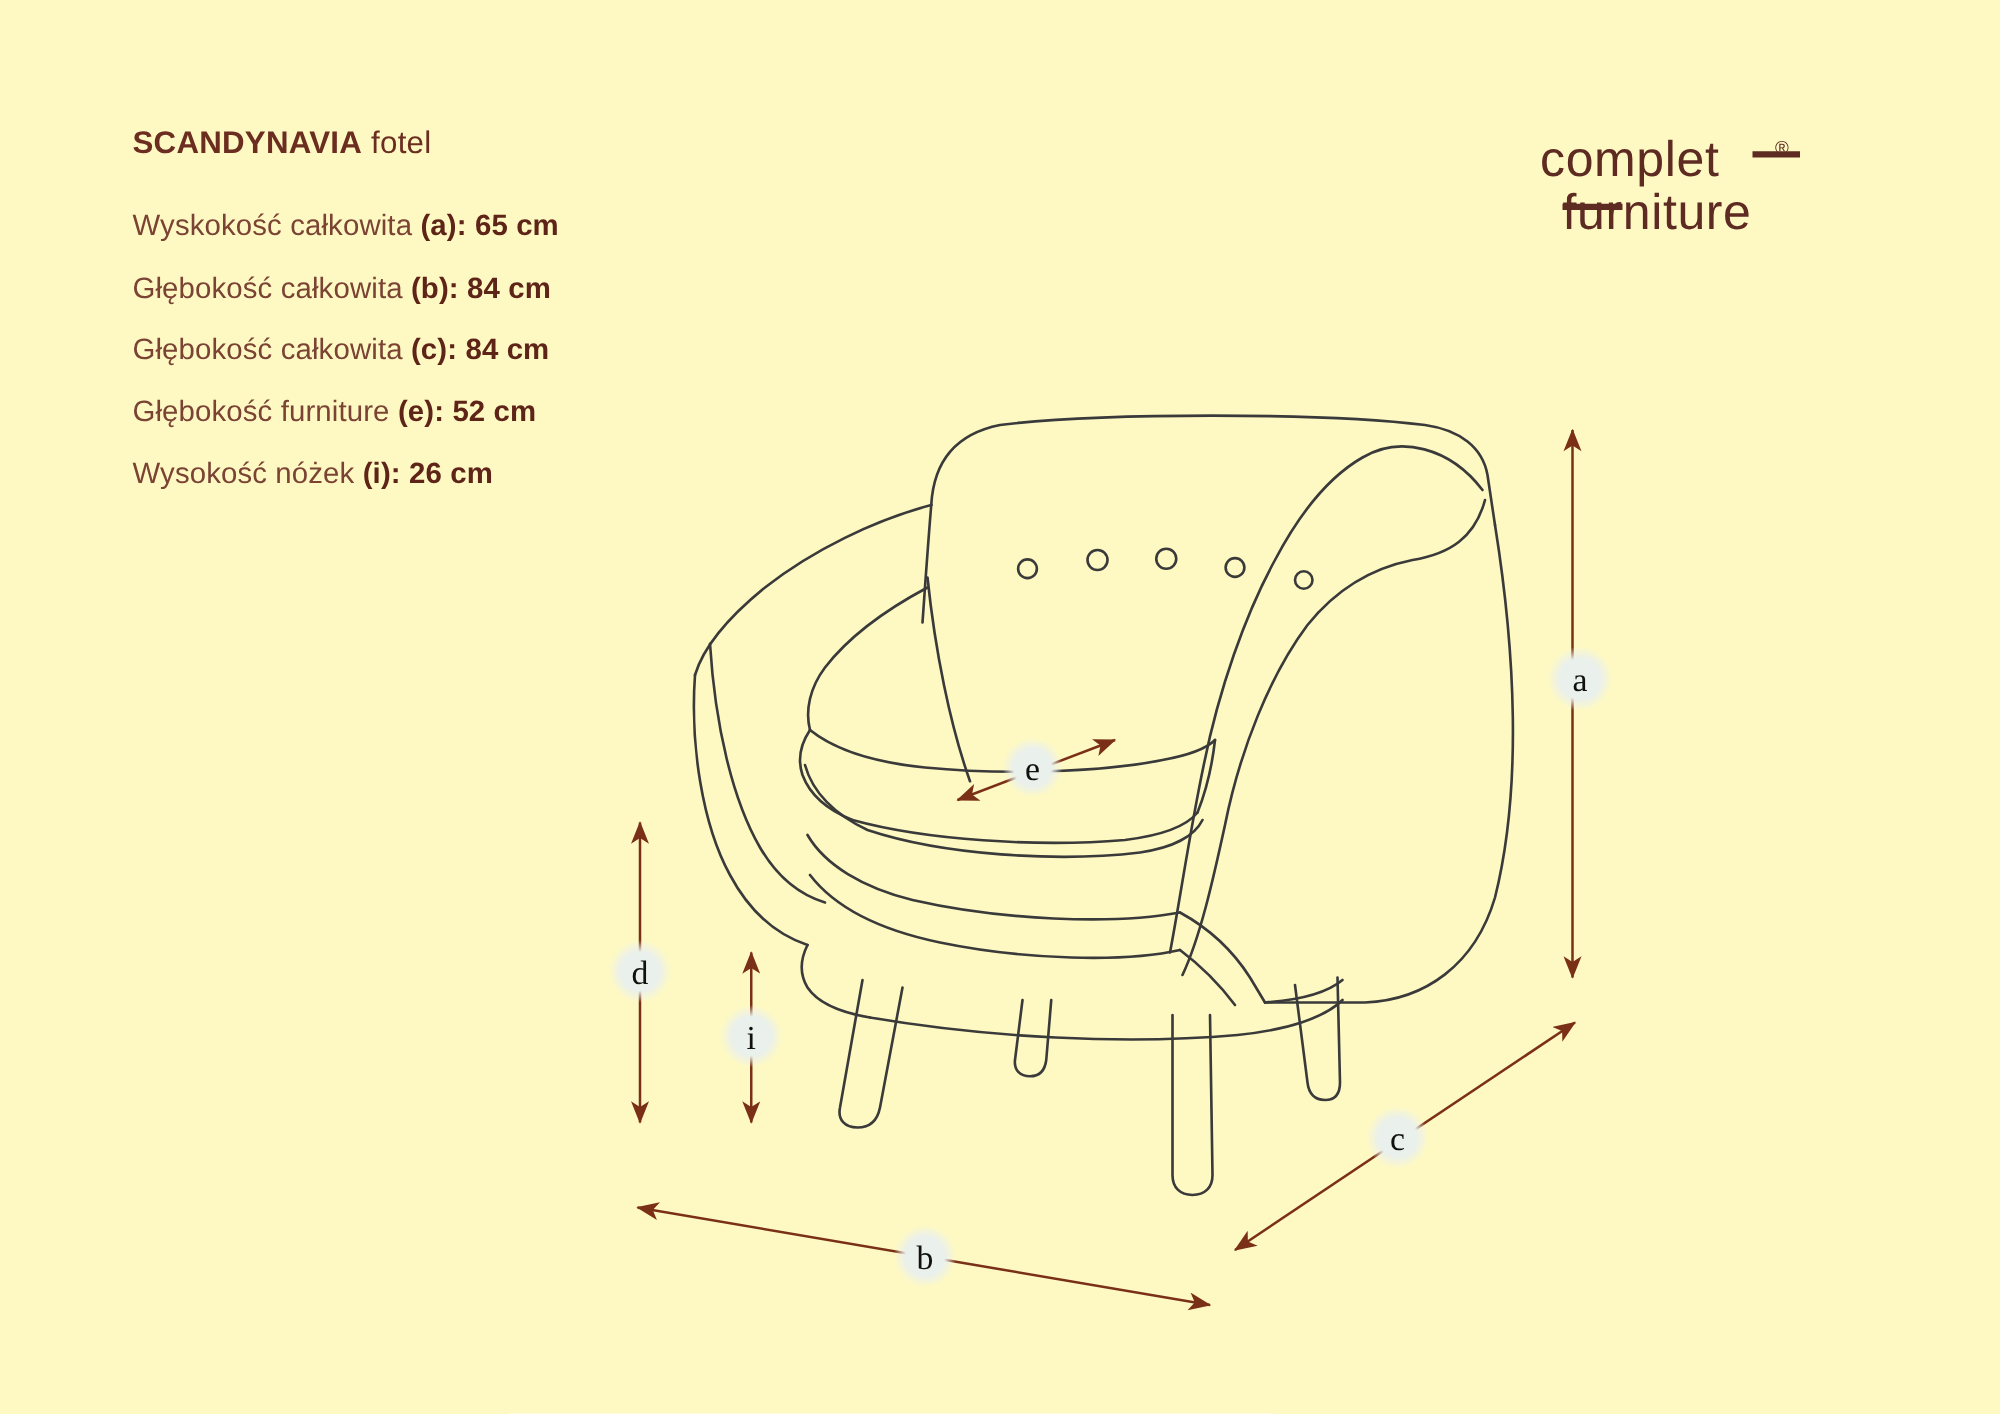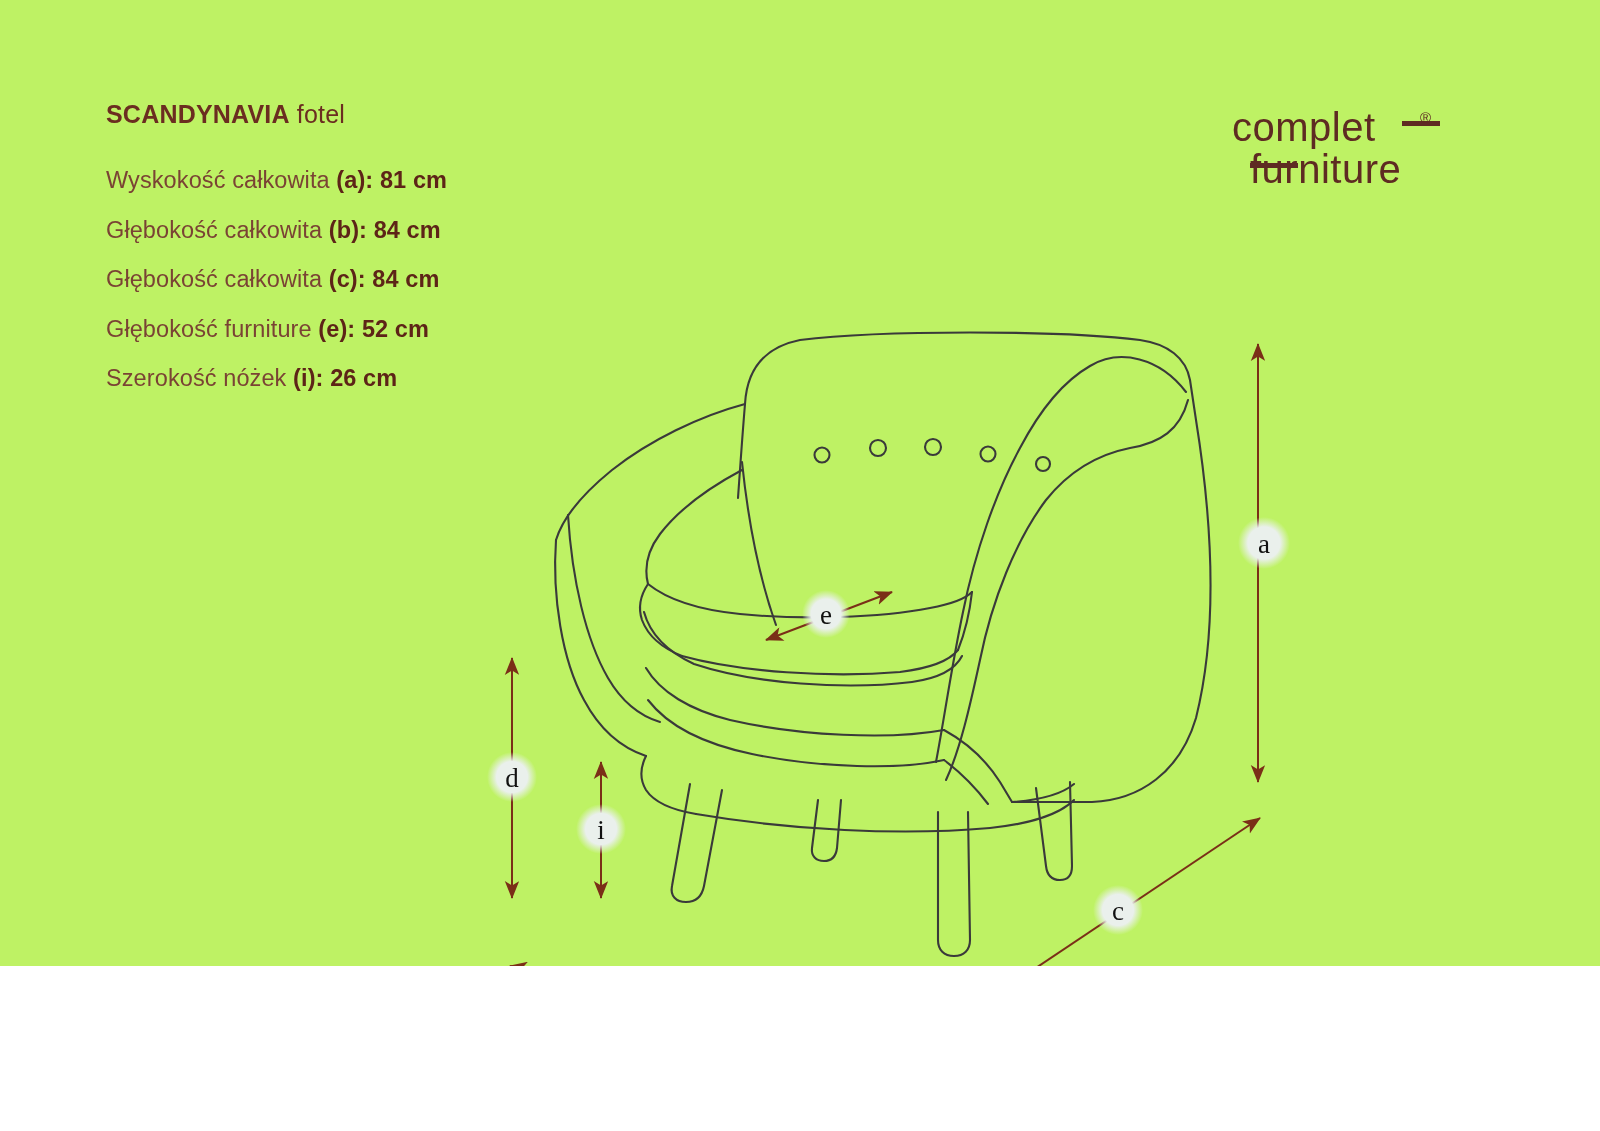--- a/index.html
+++ b/index.html
@@ -7,22 +7,22 @@
     margin: 0;
     padding: 0;
     background: #ffffff;
   }
   body {
     font-family: "Liberation Sans", sans-serif;
   }
   #sheet {
     position: relative;
     width: 1600px;
-    height: 966px;
-    background: #bef264;
+    height: 1131px;
+    background: #fef9c3;
     overflow: hidden;
   }
 
   
   #spec-block {
     position: absolute;
     left: 106px;
     top: 100px;
     width: 640px;
   }
@@ -89,21 +89,21 @@
 
   <div id="spec-block">
     <div id="product-title">
       <span class="tname">SCANDYNAVIA</span>
       <span class="tsub">fotel</span>
     </div>
 
     <div class="spec-row">
       <span class="s-label">Wyskokość całkowita</span>
       <span class="s-key">(a):</span>
-      <span class="s-val">81 cm</span>
+      <span class="s-val">65 cm</span>
     </div>
 
     <div class="spec-row">
       <span class="s-label">Głębokość całkowita</span>
       <span class="s-key">(b):</span>
       <span class="s-val">84 cm</span>
     </div>
 
     <div class="spec-row">
       <span class="s-label">Głębokość całkowita</span>
@@ -112,21 +112,21 @@
     </div>
 
 
     <div class="spec-row">
       <span class="s-label">Głębokość furniture</span>
       <span class="s-key">(e):</span>
       <span class="s-val">52 cm</span>
     </div>
 
     <div class="spec-row">
-      <span class="s-label">Szerokość nóżek</span>
+      <span class="s-label">Wysokość nóżek</span>
       <span class="s-key">(i):</span>
       <span class="s-val">26 cm</span>
     </div>
   </div>
 
   <svg id="logo" viewBox="0 0 250 90">
     <text x="0" y="38" font-family="Liberation Sans, sans-serif" font-size="40" font-weight="400" fill="#5e2b22" letter-spacing="0.5">complet</text>
 
     <rect x="170" y="18" width="38" height="5" fill="#5e2b22"></rect>
     <text x="188" y="20" font-family="Liberation Sans, sans-serif" font-size="15" fill="#5e2b22">®</text>

